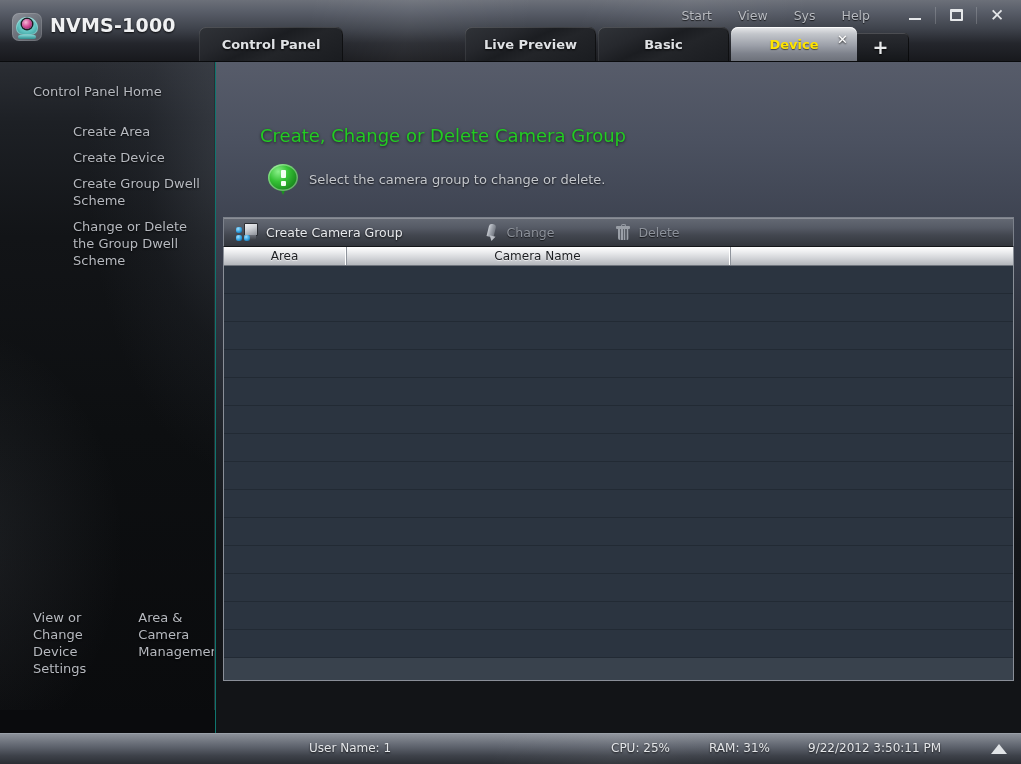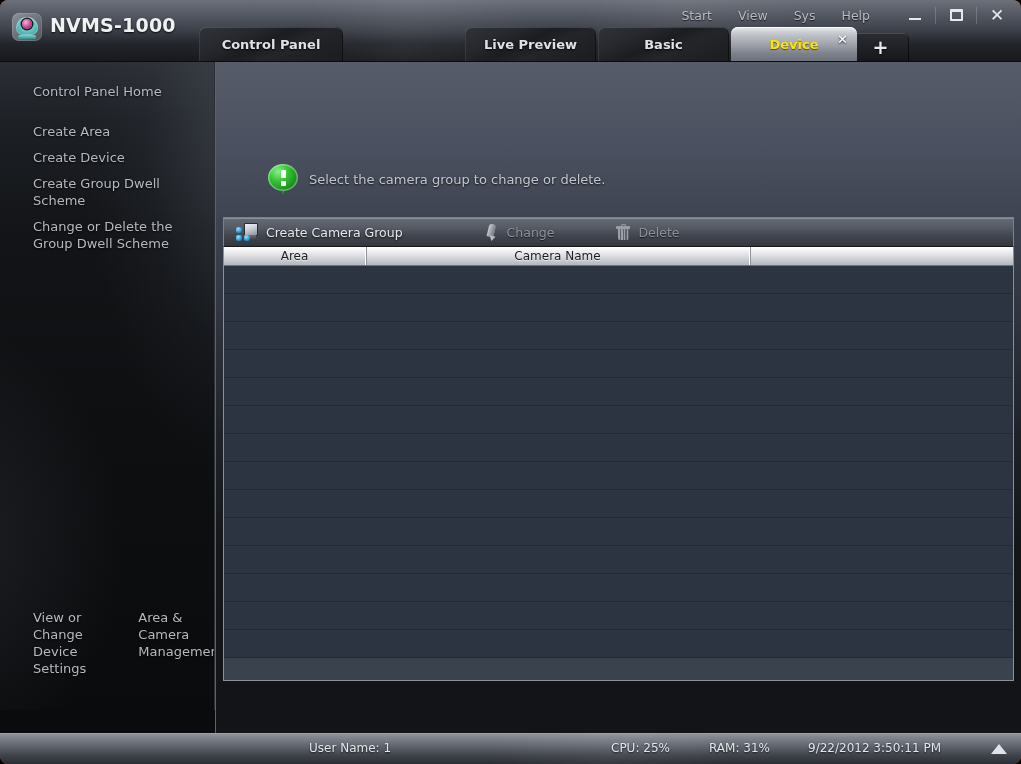--- a/index.html
+++ b/index.html
@@ -5,23 +5,22 @@
   * { box-sizing: border-box; margin: 0; padding: 0; }
   html, body {
     width: 1021px; height: 764px;
     background: #000;
     font-family: "DejaVu Sans", "Liberation Sans", sans-serif;
     overflow: hidden;
   }
   #app {
     position: relative;
     width: 1021px; height: 764px;
-    background: #c2410c;
-    overflow: hidden;
-    border-radius: 8px;
+    background: #0f766e;
+    overflow: hidden;
   }
 
   
   #titlebar {
     position: absolute; left: 0; top: 0; width: 1021px; height: 62px;
     background:
       linear-gradient(100deg, rgba(255,255,255,0.00) 30%, rgba(255,255,255,0.055) 40%, rgba(255,255,255,0.00) 52%),
       linear-gradient(110deg, rgba(255,255,255,0.00) 56%, rgba(255,255,255,0.05) 66%, rgba(255,255,255,0.00) 78%),
       linear-gradient(180deg, #6c7079 0%, #5b606b 16%, #3f434c 46%, #24262c 70%, #17181c 100%);
     overflow: hidden;
@@ -128,21 +127,21 @@
     background: radial-gradient(150% 60% at -25% 72%, rgba(150,158,172,0.13) 0%, rgba(0,0,0,0) 55%);
   }
   .side-item {
     position: relative;
     padding: 0 8px 0 33px;
     font-size: 13px; color: #b6b9bf; line-height: 17px;
     cursor: default;
     text-shadow: 0 1px 2px rgba(0,0,0,0.8);
   }
   #side-home { margin-top: 21px; }
-  #side-group-top { margin-top: 23px; display: flex; flex-direction: column; gap: 9px; }
+  #side-group-top { margin-top: 23px; display: flex; flex-direction: column; gap: 9px; padding-left: 40px; }
   #side-group-bottom { position: absolute; left: 0; right: 0; bottom: 56px; display: flex; flex-direction: row; gap: 11px; }
 
   
   #main {
     position: absolute; left: 216px; top: 62px; width: 805px; height: 671px;
     background: linear-gradient(180deg, #575c6a 0%, #4b5160 12%, #353a47 32%, #1f2329 55%, #14161a 72%, #121417 100%);
     overflow: hidden;
   }
   #page-title {
     position: absolute; left: 44px; top: 63px;
@@ -242,21 +241,21 @@
   #table-head {
     position: relative; height: 19px; display: flex;
     background: linear-gradient(180deg, #ffffff 0%, #ebecee 30%, #d2d4d8 62%, #b3b6bb 100%);
     border-bottom: 1px solid #6e737c;
   }
   .th {
     display: flex; align-items: center; justify-content: center;
     font-size: 12px; color: #1b1d21; height: 100%;
     text-shadow: 0 1px 0 rgba(255,255,255,0.6);
   }
-  .th.col-area { width: 142px; border-right: 1px solid #ffffff; box-shadow: 1px 0 0 #8f949c; }
+  .th.col-area { width: 122px; border-right: 1px solid #ffffff; box-shadow: 1px 0 0 #8f949c; }
   .th.col-camera { width: 384px; border-right: 1px solid #ffffff; box-shadow: 1px 0 0 #8f949c; }
   .th.col-blank { flex: 1; }
   #table-body { position: relative; height: 415px; }
   .trow {
     height: 28px; border-bottom: 1px solid #222a34; background: #2b3440;
   }
   .trow:nth-child(even) { background: #2b3440; }
   #table-body .trow:last-child { background: #39424d; }
 
   
@@ -353,20 +352,21 @@
       <div class="side-item">Change or Delete the Group Dwell Scheme</div>
     </div>
     <div id="side-group-bottom">
       <div class="side-item">View or Change Device Settings</div>
       <div class="side-item">Area &amp; Camera Management</div>
     </div>
   </div>
   <div id="sidebar-bottom-strip"></div>
 
   <div id="main">
+    <div id="page-title">Create, Change or Delete Camera Group</div>
 
     <div id="hint-row">
       <div id="hint-icon">
         <div class="tail"></div>
         <div class="balloon"></div>
         <div class="bang-top"></div>
         <div class="bang-dot"></div>
       </div>
       <div id="hint-text">Select the camera group to change or delete.</div>
     </div>

